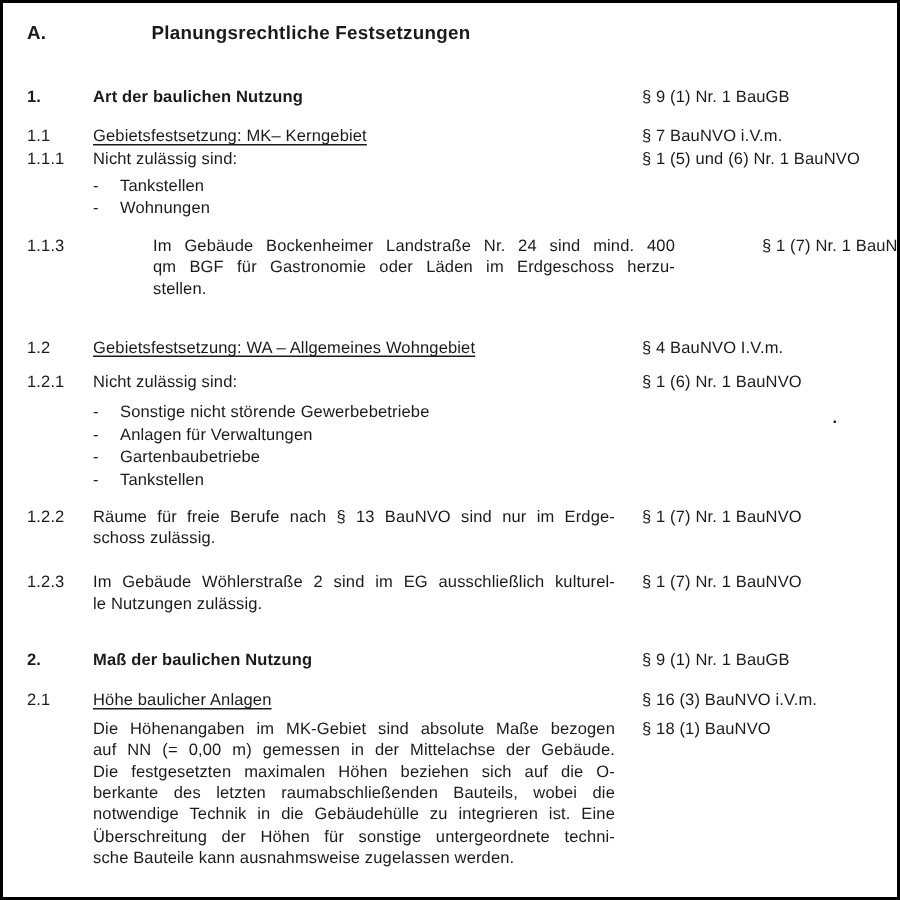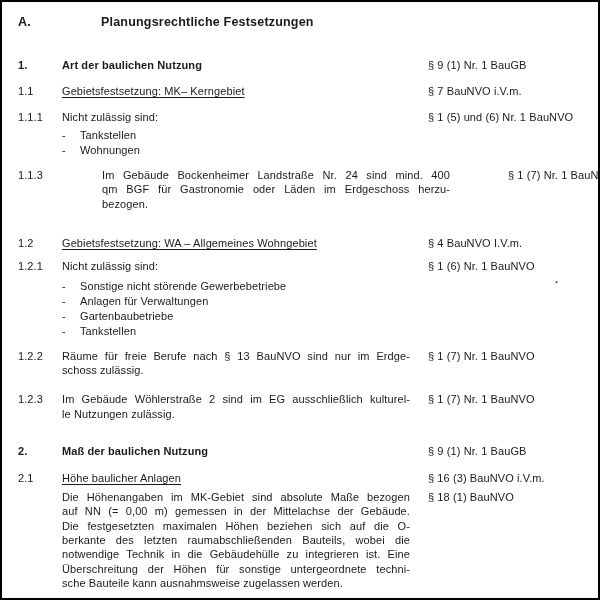--- a/index.html
+++ b/index.html
@@ -31,21 +31,21 @@
   .kind-subsection .line { text-decoration: underline; text-underline-offset: 2px; }
   .kind-para .line { line-height: 14.3px; }
   .line.just { text-align: justify; text-align-last: justify; }
 
   .li { display: flex; }
   .dash { flex: 0 0 18px; }
 
   
   #rows .row:nth-child(1)  { margin-top: 28px; }
   #rows .row:nth-child(2)  { margin-top: 11px; }
-  #rows .row:nth-child(3)  { margin-top: 11px; }
+  #rows .row:nth-child(3)  { }
   #rows .row:nth-child(4)  { margin-top: 3px;  }
   #rows .row:nth-child(5)  { margin-top: 10px; gap: 40px; }
   #rows .row:nth-child(6)  { margin-top: 25px; }
   #rows .row:nth-child(7)  { margin-top: 8px;  }
   #rows .row:nth-child(8)  { margin-top: 5px;  }
   #rows .row:nth-child(9)  { margin-top: 10px; }
   #rows .row:nth-child(10) { margin-top: 15px; justify-content: space-between; }
   #rows .row:nth-child(11) { margin-top: 23px; }
   #rows .row:nth-child(12) { margin-top: 12px; }
   #rows .row:nth-child(13) { margin-top: 4px; }
@@ -103,21 +103,21 @@
             <span>Wohnungen</span>
           </div>
         </div>
         <div class="ref"></div>
       </div>
       <div class="row kind-para">
         <div class="num">1.1.3</div>
         <div class="body">
           <div class="line just">Im Gebäude Bockenheimer Landstraße Nr. 24 sind mind. 400</div>
           <div class="line just">qm BGF für Gastronomie oder Läden im Erdgeschoss herzu-</div>
-          <div class="line">bezogen.</div>
+          <div class="line">stellen.</div>
         </div>
         <div class="ref">
           <div>§ 1 (7) Nr. 1 BauNVO</div>
         </div>
       </div>
       <div class="row kind-subsection">
         <div class="num">1.2</div>
         <div class="body">
           <div class="line">Gebietsfestsetzung: WA – Allgemeines Wohngebiet</div>
         </div>

